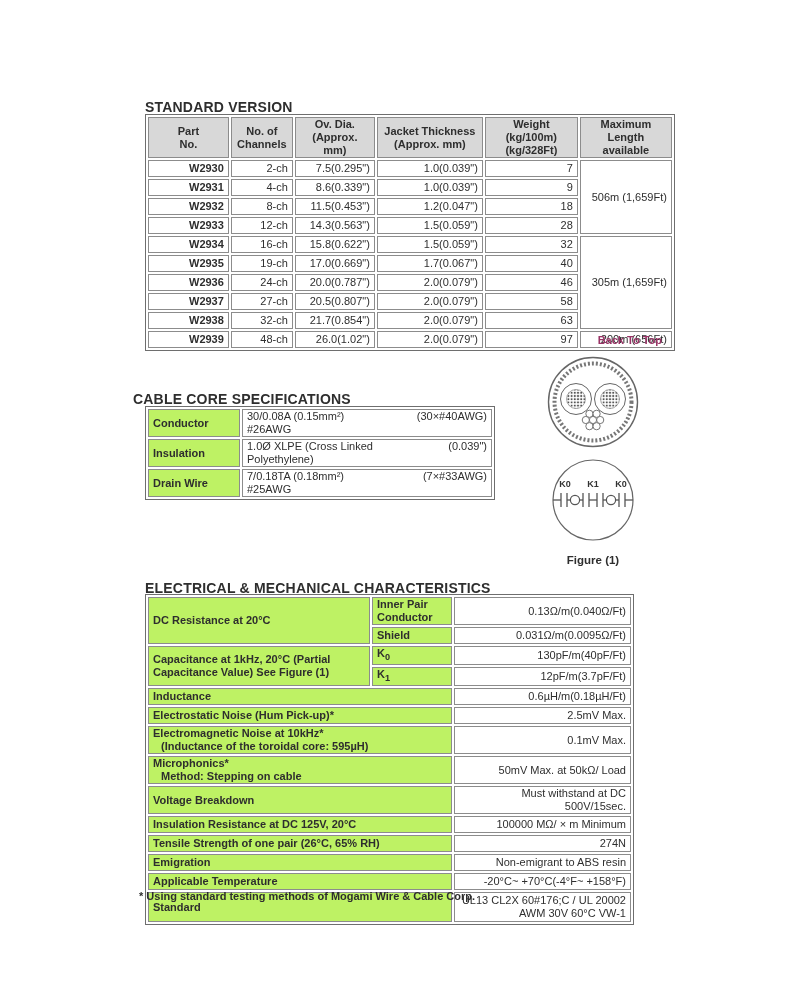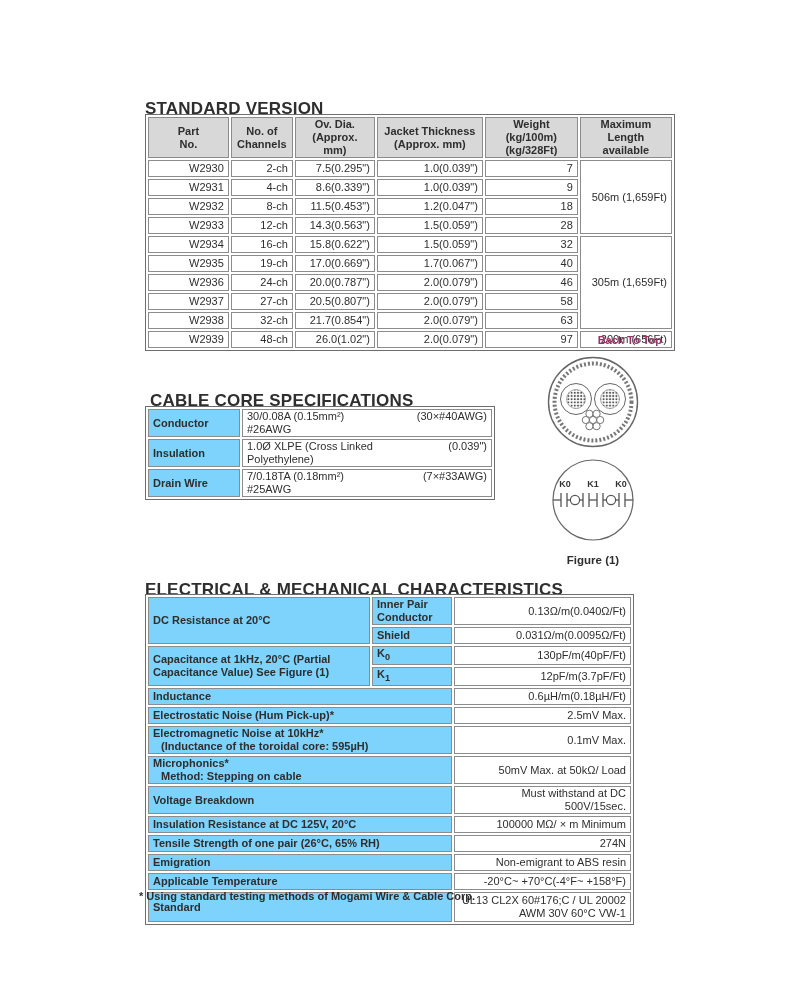--- a/index.html
+++ b/index.html
@@ -1,26 +1,26 @@
 <!DOCTYPE html>
 <html><head>
 <meta charset="utf-8">
 <style>
   html,body{margin:0;padding:0;background:#fff;}
   body{width:800px;height:1000px;position:relative;font-family:"Liberation Sans","DejaVu Sans",sans-serif;color:#333;}
   .abs{position:absolute;}
-  .sec-title{font-size:17px;font-weight:bold;color:#2e2e2e;letter-spacing:.2px;}
+  .sec-title{font-size:14px;font-weight:bold;color:#2e2e2e;letter-spacing:.2px;}
 
   table{border-collapse:separate;border-spacing:2px;background:#fff;border:1px solid #6e6e6e;table-layout:fixed;}
   td,th{border:1px solid #8c8c8c;font-size:11px;line-height:13px;padding:0 4px;color:#2e2e2e;overflow:hidden;}
   th{background:#d8d8d8;font-weight:bold;text-align:center;white-space:pre-line;height:30px;}
   td{height:15px;background:#fff;}
   td.center{text-align:right;}
-  td.part{font-weight:normal;text-align:center;padding-left:40px;}
-  td.lbl{background:#7dd3fc;font-weight:bold;text-align:left;}
+  td.part{font-weight:bold;text-align:center;padding-left:40px;}
+  td.lbl{background:#bef264;font-weight:bold;text-align:left;}
   td.pre{white-space:pre-line;}
   .split{display:flex;justify-content:space-between;width:100%;gap:40px;}
   .ind{padding-left:8px;}
 
   #back-to-top{font-size:11px;font-weight:bold;color:#993366;text-decoration:none;display:block;text-align:right;}
 
   #figure-block{width:110px;text-align:center;}
   #figure-caption{font-size:11.5px;font-weight:bold;margin-top:6px;color:#2e2e2e;}
 
   #footnote{font-size:11px;font-weight:bold;color:#2e2e2e;}
@@ -127,21 +127,21 @@
       <td class="center">26.0(1.02")</td>
       <td class="center">2.0(0.079")</td>
       <td class="center">97</td>
       <td class="center">200m (656Ft)</td>
     </tr>
   </tbody>
 </table>
 
 <a href="#" id="back-to-top" class="abs" style="left:516px;top:334px;width:146px;">Back To Top</a>
 
-<div class="abs sec-title" style="left:150px;top:391px;">CABLE CORE SPECIFICATIONS</div>
+<div class="abs sec-title" style="left:133px;top:391px;">CABLE CORE SPECIFICATIONS</div>
 
 <table class="abs" style="left:145px;top:406px;">
   <colgroup>
       <col style="width:92px">
       <col style="width:250px">
     </colgroup>
   <tbody>
     <tr>
       <td class="lbl">Conductor</td>
       <td>

